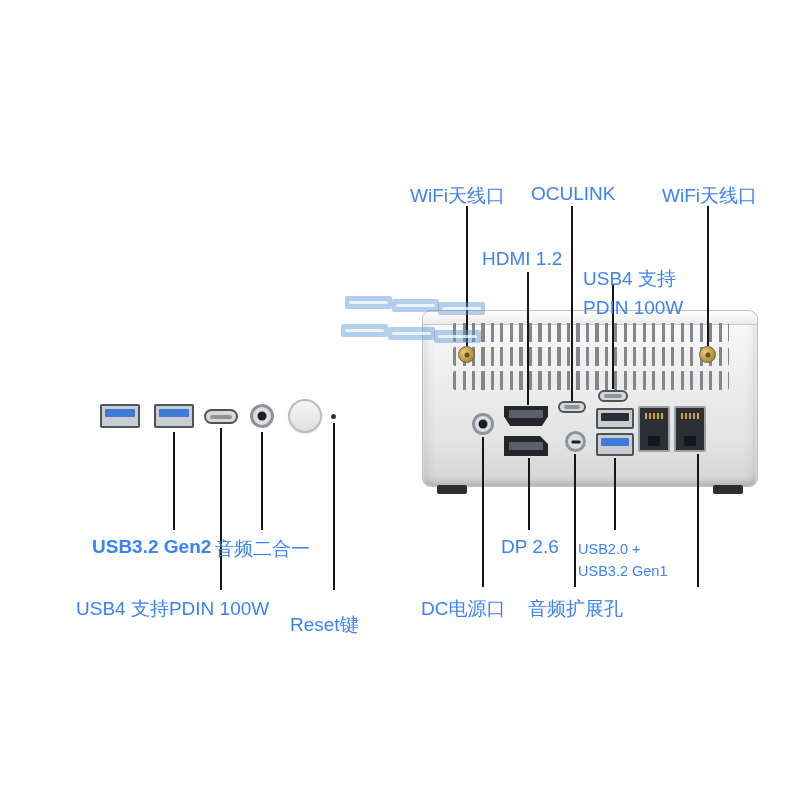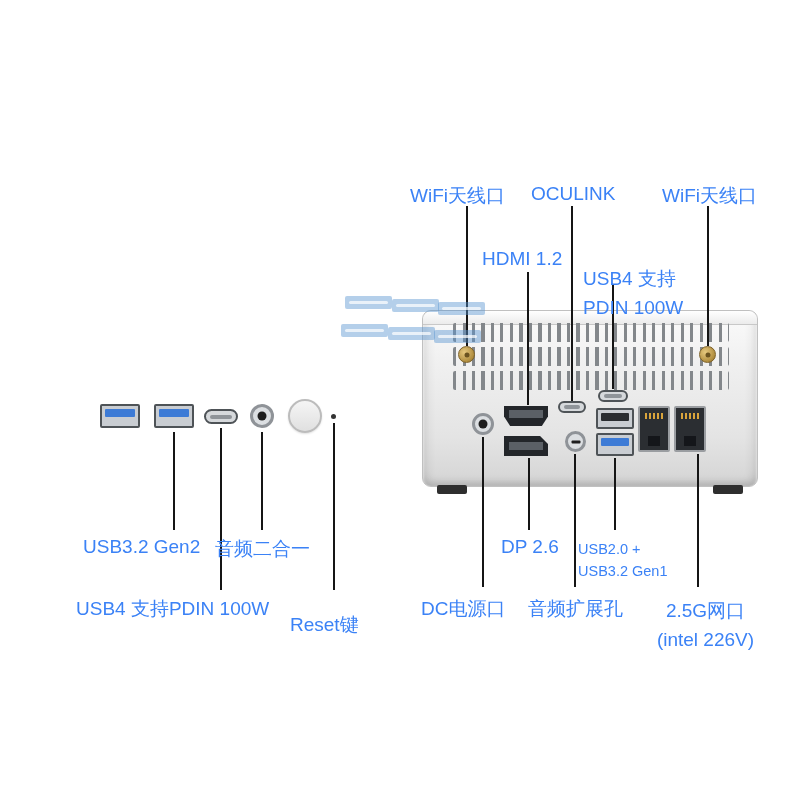--- a/index.html
+++ b/index.html
@@ -149,36 +149,32 @@
   <div class="cline" style="left:261px; top:432px; height:98px;"></div>
   <div class="cline" style="left:220px; top:428px; height:162px;"></div>
   <div class="cline" style="left:333px; top:423px; height:167px;"></div>
 
   <div class="cline" style="left:528px; top:458px; height:72px;"></div>
   <div class="cline" style="left:614px; top:458px; height:72px;"></div>
   <div class="cline" style="left:482px; top:437px; height:150px;"></div>
   <div class="cline" style="left:574px; top:454px; height:133px;"></div>
   <div class="cline" style="left:697px; top:454px; height:133px;"></div>
 
-  <div class="label" style="left:83px; top:536px;">USB3.2 Gen2</div>
+  <div class="label" style="left:92px; top:536px;font-weight:bold;">USB3.2 Gen2</div>
   <div class="label" style="left:215px; top:536px;">音频二合一</div>
   <div class="label" style="left:76px; top:596px;">USB4 支持PDIN 100W</div>
   <div class="label" style="left:290px; top:596px;margin-top:16px;">Reset键</div>
 
   <div class="label" style="left:501px; top:536px;">DP 2.6</div>
   <div class="label small" style="left:578px; top:538px;">
     <div>USB2.0 +</div>
     <div>USB3.2 Gen1</div>
   </div>
   <div class="label" style="left:421px; top:596px;">DC电源口</div>
   <div class="label" style="left:528px; top:596px;">音频扩展孔</div>
-  <div class="label center two-line" style="left:648px; top:596px; width:115px;">
-    <div>2.5G网口</div>
-    <div>(intel 226V)</div>
-  </div>
 
   <div class="watermark" style="left:345px; top:296px;"></div>
   <div class="watermark" style="left:392px; top:299px;"></div>
   <div class="watermark" style="left:438px; top:302px;"></div>
   <div class="watermark" style="left:341px; top:324px;"></div>
   <div class="watermark" style="left:388px; top:327px;"></div>
   <div class="watermark" style="left:434px; top:330px;"></div>
 
 </div>
 

